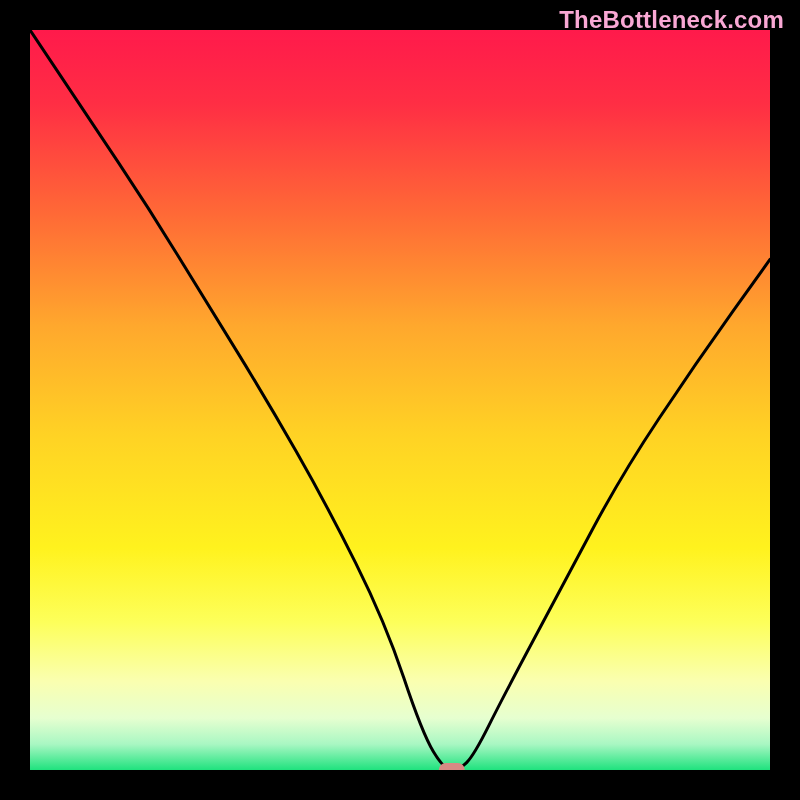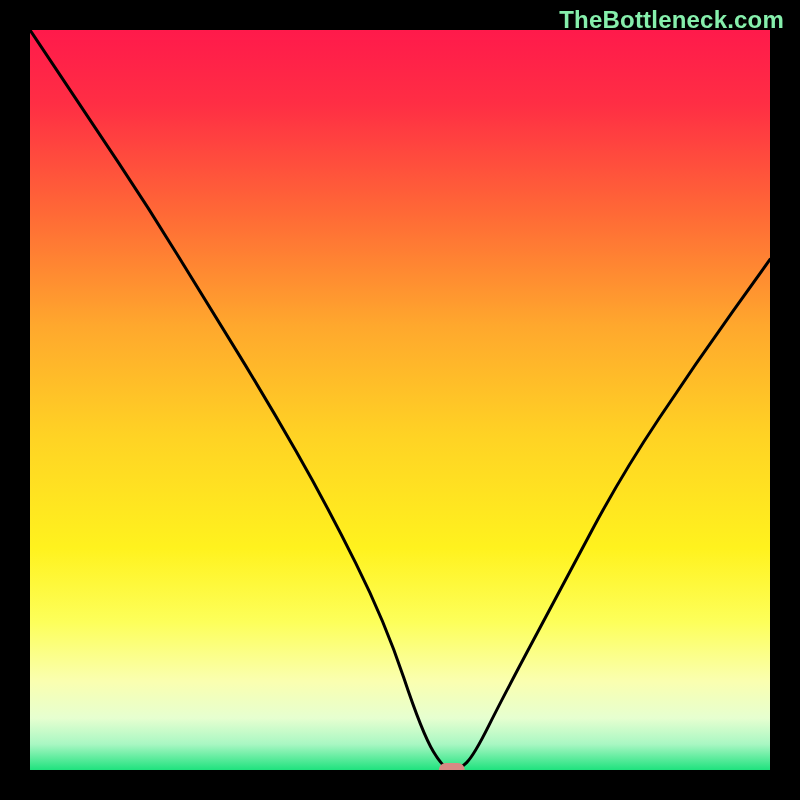--- a/index.html
+++ b/index.html
@@ -23,21 +23,21 @@
     width: 740px;
     height: 740px;
   }
   .watermark {
     position: absolute;
     top: 6px;
     right: 16px;
     font-family: Arial, Helvetica, sans-serif;
     font-size: 24px;
     font-weight: 600;
-    color: #86efac;
+    color: #f9a8d4;
     letter-spacing: 0.2px;
   }
 </style>
 </head>
 <body>
 
 <div class="frame">
   <div class="watermark">TheBottleneck.com</div>
 
   <svg class="plot" viewBox="0 0 740 740" preserveAspectRatio="none">

